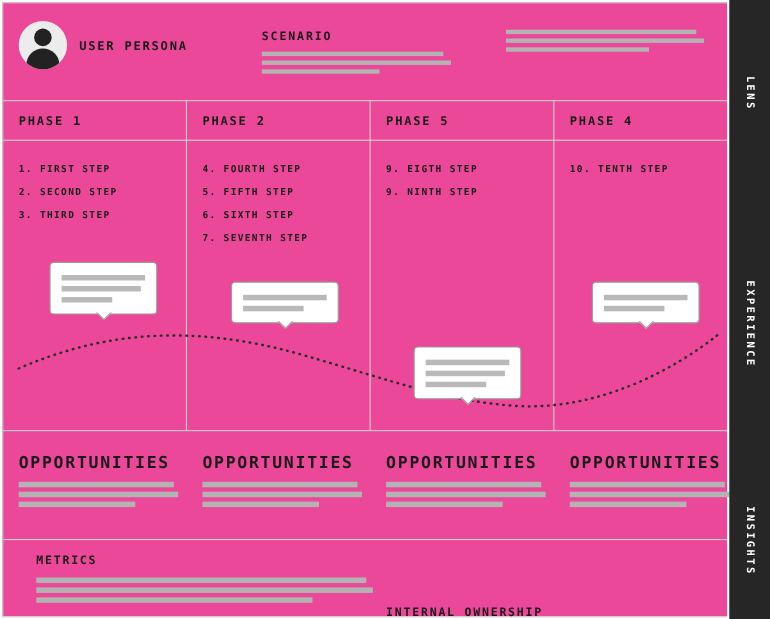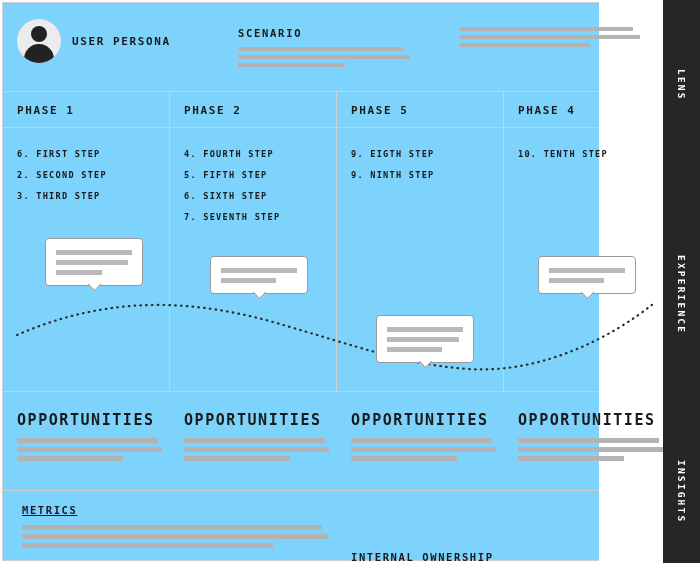--- a/index.html
+++ b/index.html
@@ -5,23 +5,23 @@
   html,body{margin:0;padding:0;background:#ffffff;}
   body{
     width:700px;height:563px;overflow:hidden;
     font-family:"DejaVu Sans Mono","Liberation Mono",monospace;
     color:#1a1a1a;
   }
   .canvas{position:relative;width:700px;height:563px;background:#fff;}
 
   
   .board{
-    position:absolute;left:2px;top:2px;width:597px;height:559px;
+    position:absolute;left:2px;top:2px;width:659px;height:559px;
     border:1px solid #cfcfcf;border-right:none;box-sizing:border-box;
-    background:#7dd3fc;
+    background:#ec4899;
   }
 
   
   .rail{
     position:absolute;left:663px;top:0;width:37px;height:563px;
     background:#262626;
   }
   .rail-seg{
     position:absolute;left:0;width:37px;
     display:flex;align-items:center;justify-content:center;
@@ -153,21 +153,21 @@
     <div class="vline" style="left:166px;top:88px;height:300px;"></div>
     <div class="vline" style="left:333px;top:88px;height:300px;"></div>
     <div class="vline" style="left:500px;top:88px;height:300px;"></div>
 
     <div class="phase-title" style="left:14px;top:101px;">PHASE 1</div>
     <div class="phase-title" style="left:181px;top:101px;">PHASE 2</div>
     <div class="phase-title" style="left:348px;top:101px;">PHASE 5</div>
     <div class="phase-title" style="left:515px;top:101px;">PHASE 4</div>
 
     <div class="steps" style="left:14px;top:146px;">
-      <div class="step">6. FIRST STEP</div>
+      <div class="step">1. FIRST STEP</div>
       <div class="step">2. SECOND STEP</div>
       <div class="step">3. THIRD STEP</div>
     </div>
 
     <div class="steps" style="left:181px;top:146px;">
       <div class="step">4. FOURTH STEP</div>
       <div class="step">5. FIFTH STEP</div>
       <div class="step">6. SIXTH STEP</div>
       <div class="step">7. SEVENTH STEP</div>
     </div>
@@ -240,21 +240,21 @@
       <div class="obar" style="width:73%"></div>
     </div>
 
     <div class="opp" style="left:515px;top:408px;width:145px;">
       <div class="o-title">OPPORTUNITIES</div>
       <div class="obar" style="width:97%"></div>
       <div class="obar" style="width:100%"></div>
       <div class="obar" style="width:73%"></div>
     </div>
 
-    <div class="bot" style="left:19px;top:501px;width:306px;text-decoration:underline;">
+    <div class="bot" style="left:30px;top:501px;width:306px;">
       <div class="b-title">METRICS</div>
       <div class="bbar2" style="width:98%"></div>
       <div class="bbar2" style="width:100%"></div>
       <div class="bbar2" style="width:82%"></div>
     </div>
 
     <div class="bot" style="left:348px;top:501px;width:306px;margin-top:47px;">
       <div class="b-title">INTERNAL OWNERSHIP</div>
       <div class="bbar2" style="width:98%"></div>
       <div class="bbar2" style="width:100%"></div>

